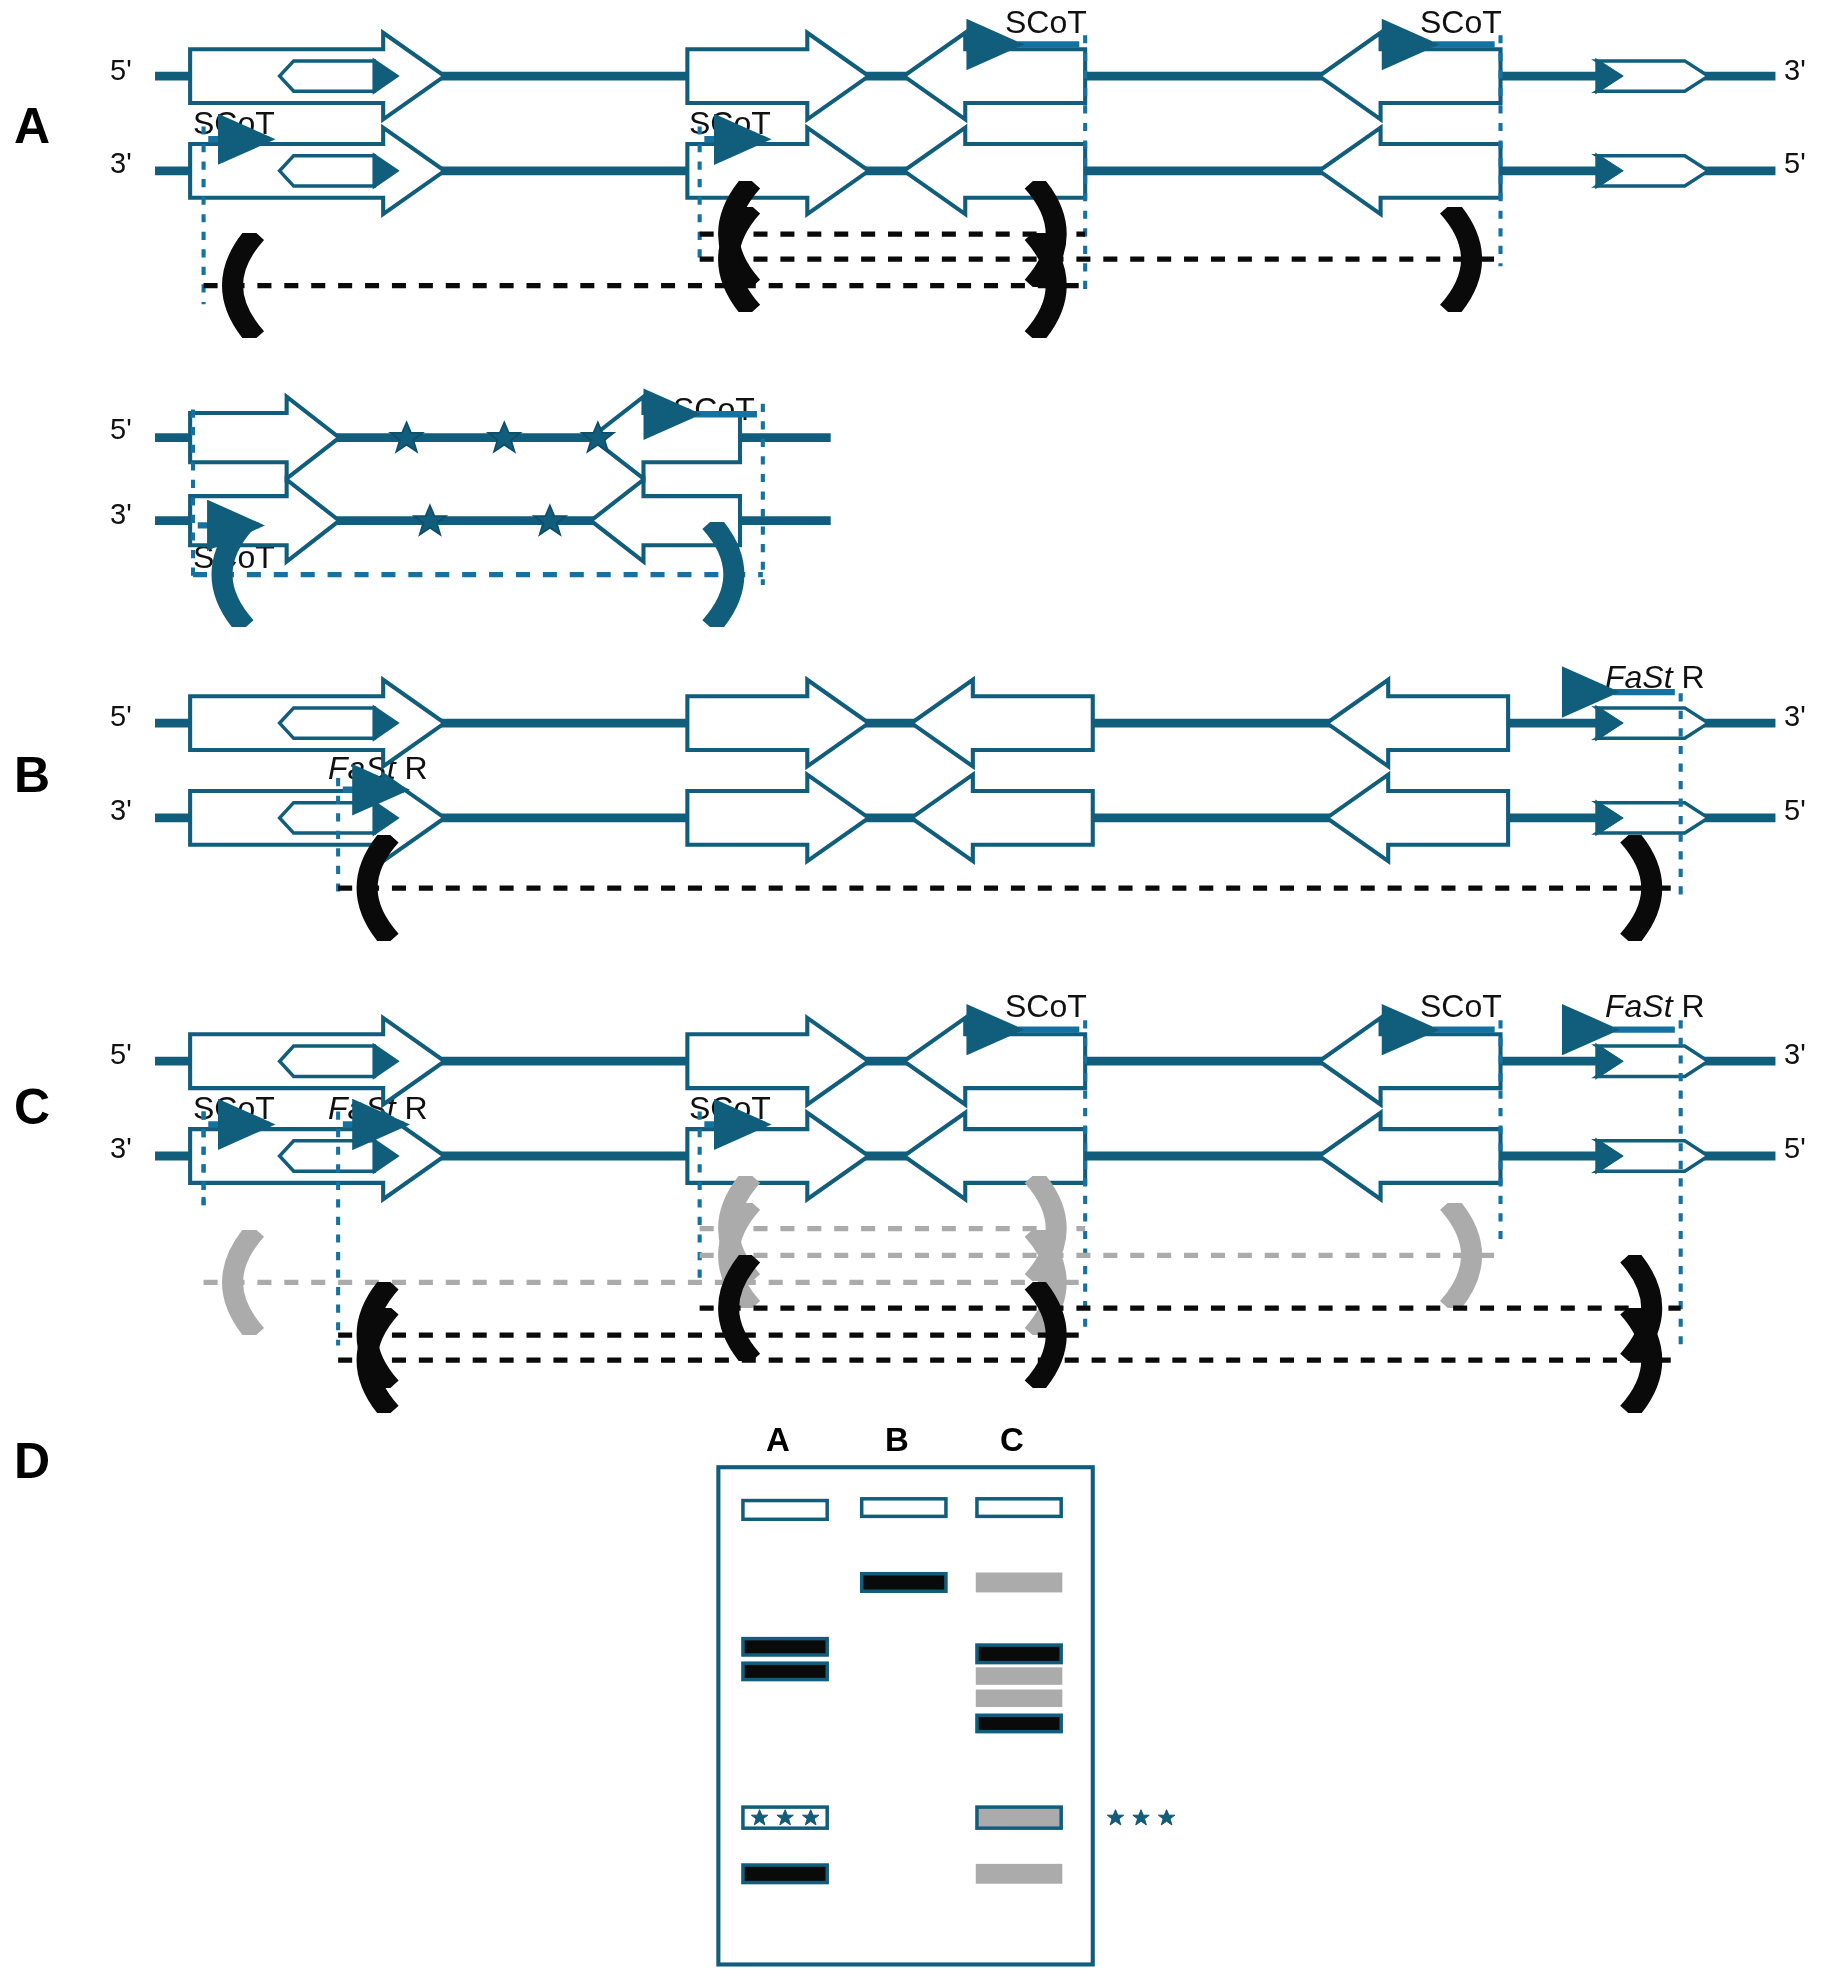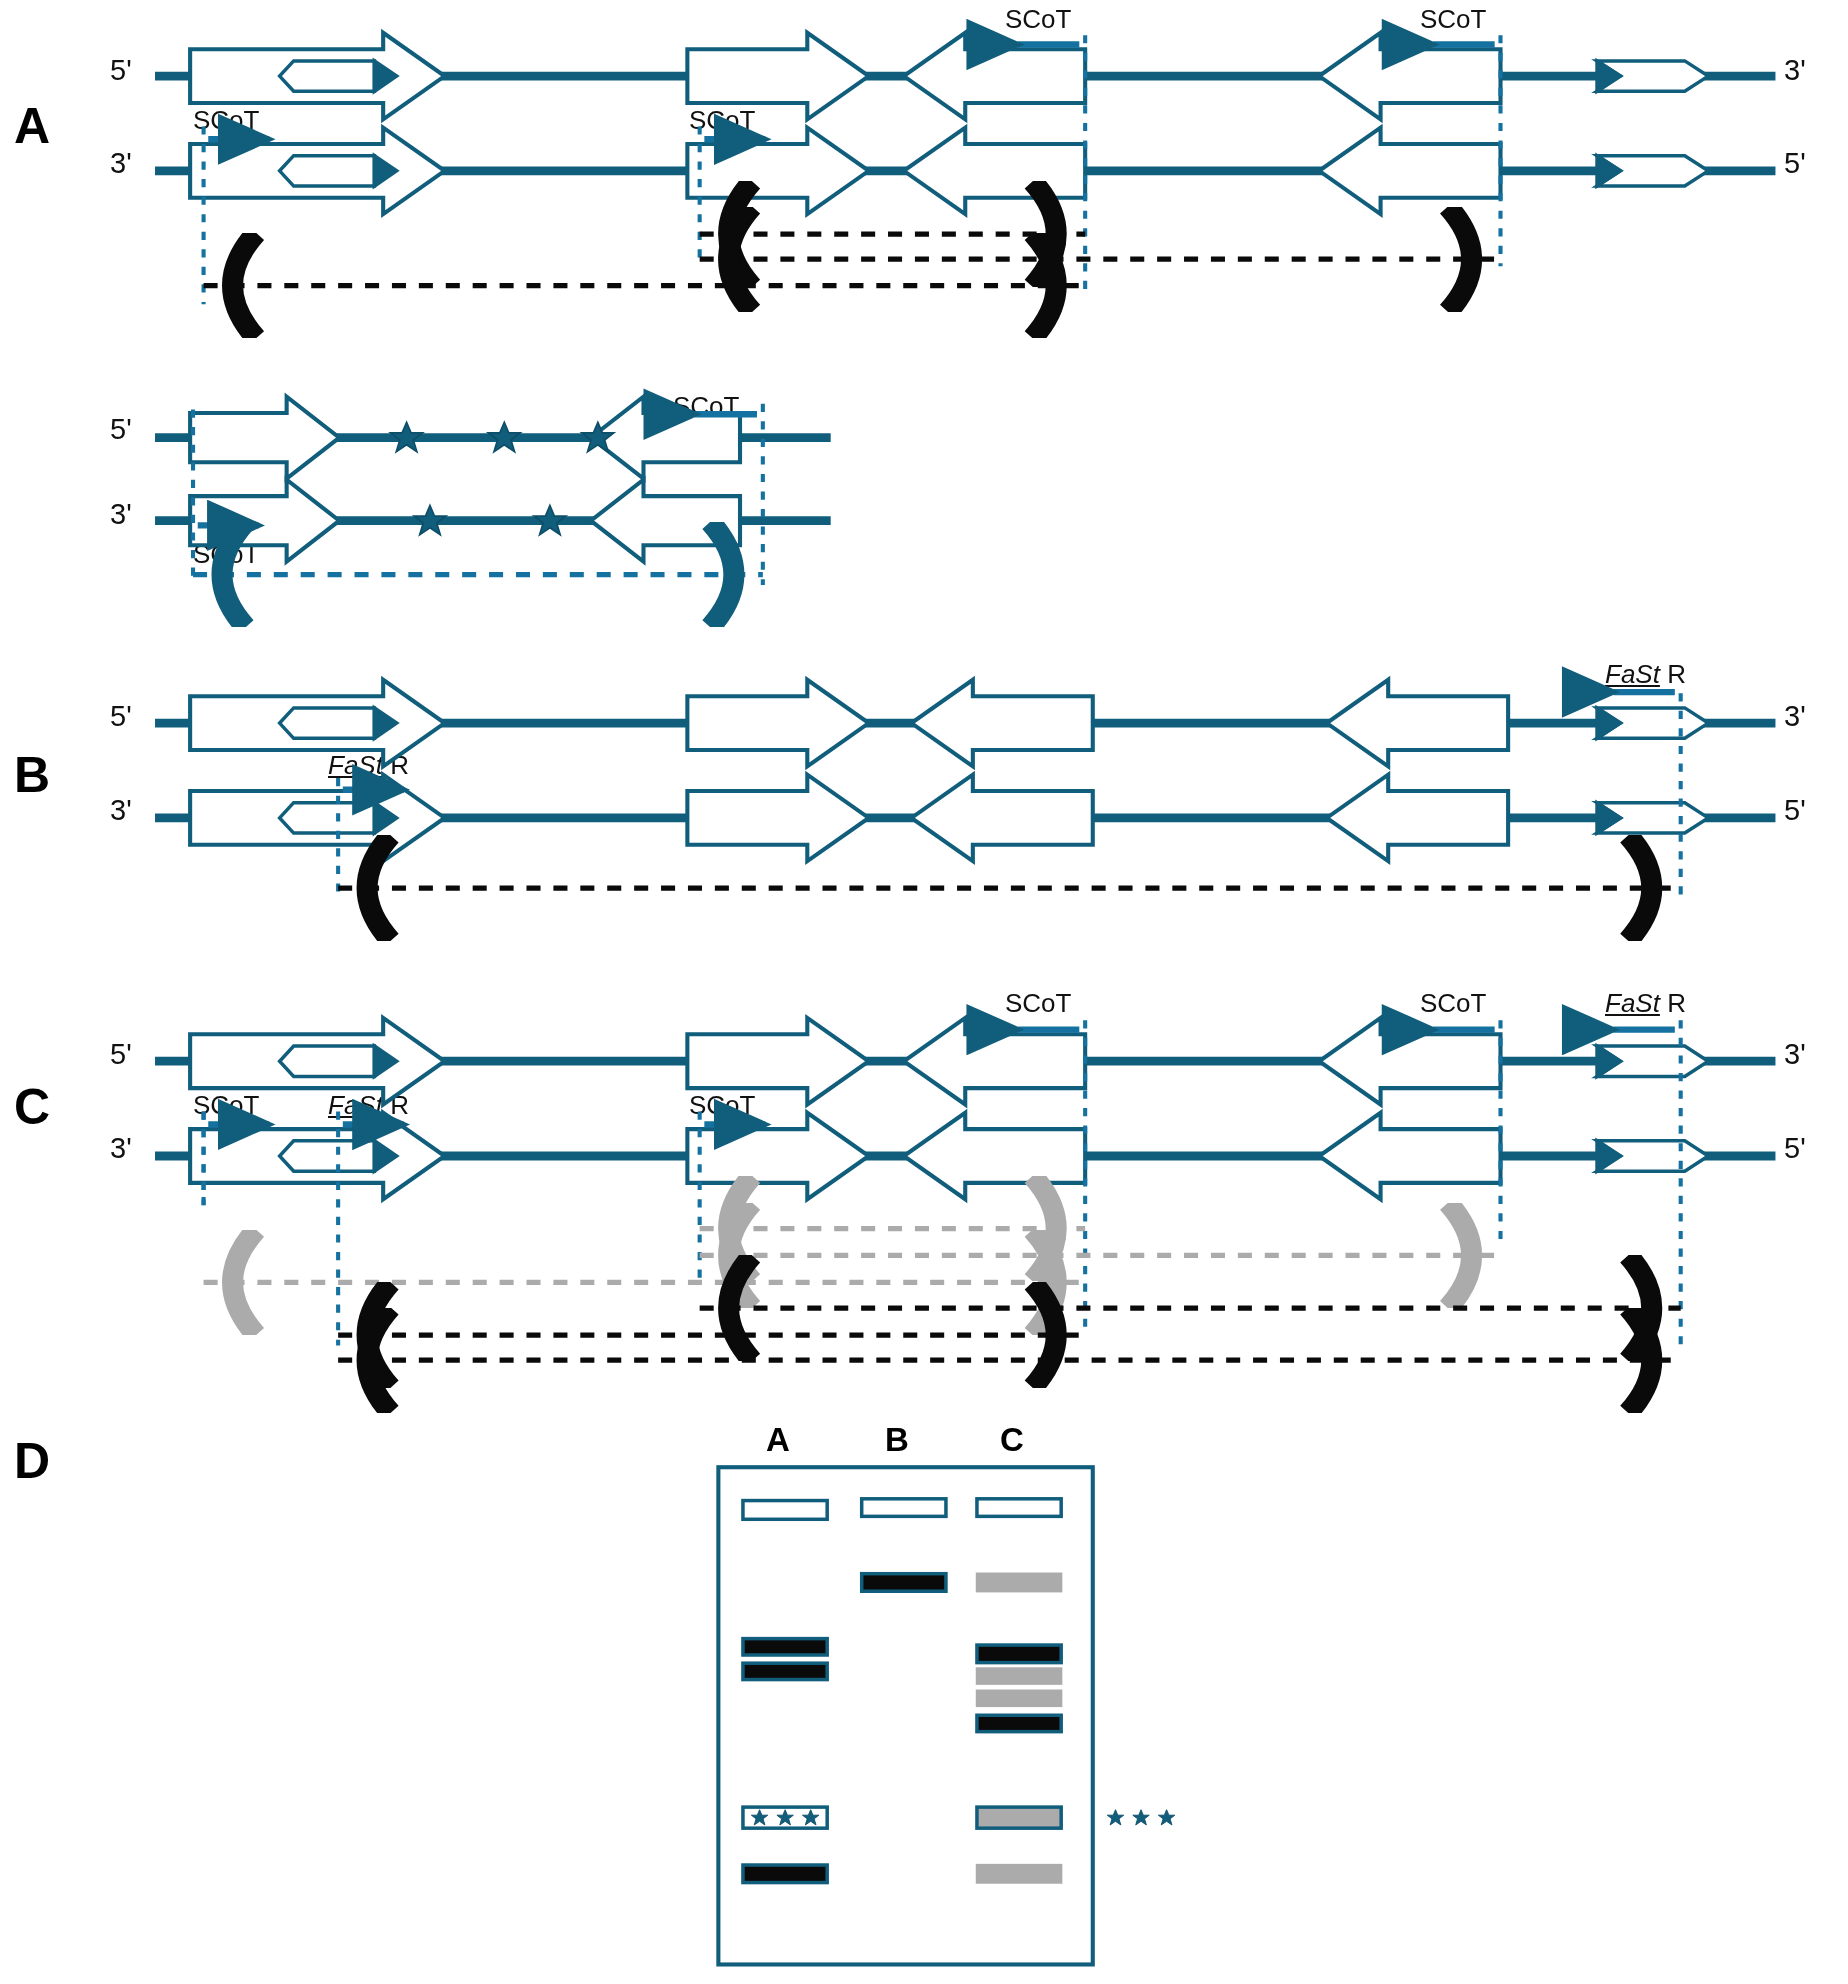--- a/index.html
+++ b/index.html
@@ -1,21 +1,21 @@
 <!DOCTYPE html>
 <html style="font-size:9.4px"><head>
 <meta charset="utf-8">
 <style>
   html,body{margin:0;padding:0;background:#ffffff;}
   body{font-family:"Liberation Sans", sans-serif;}
   #fig{position:relative;width:1848px;height:1985px;background:#fff;overflow:hidden;}
   .panel-letter{position:absolute;font-family:"Liberation Sans",sans-serif;font-weight:bold;font-size:50px;color:#000;line-height:1;}
   .end-label{position:absolute;font-family:"Liberation Sans",sans-serif;font-size:29px;color:#111;line-height:1;}
-  .primer-label{position:absolute;font-family:"Liberation Sans",sans-serif;font-size:26px;color:#111;white-space:nowrap;line-height:1;}
-  .primer-label i{font-style:italic;text-decoration:underline;}
+  .primer-label{position:absolute;font-family:"Liberation Sans",sans-serif;font-size:32px;color:#111;white-space:nowrap;line-height:1;}
+  .primer-label i{font-style:italic;}
   .lane-label{position:absolute;font-family:"Liberation Sans",sans-serif;font-weight:bold;font-size:33px;color:#000;line-height:1;}
   svg{position:absolute;left:0;top:0;overflow:visible;}
   .svgwrap{position:absolute;left:0;top:0;width:1848px;height:1985px;pointer-events:none;}
 </style>
 </head>
 <body>
 
 <div id="fig">
 
   <div class="panel-letter" style="left:14px;top:101px;">A</div>

